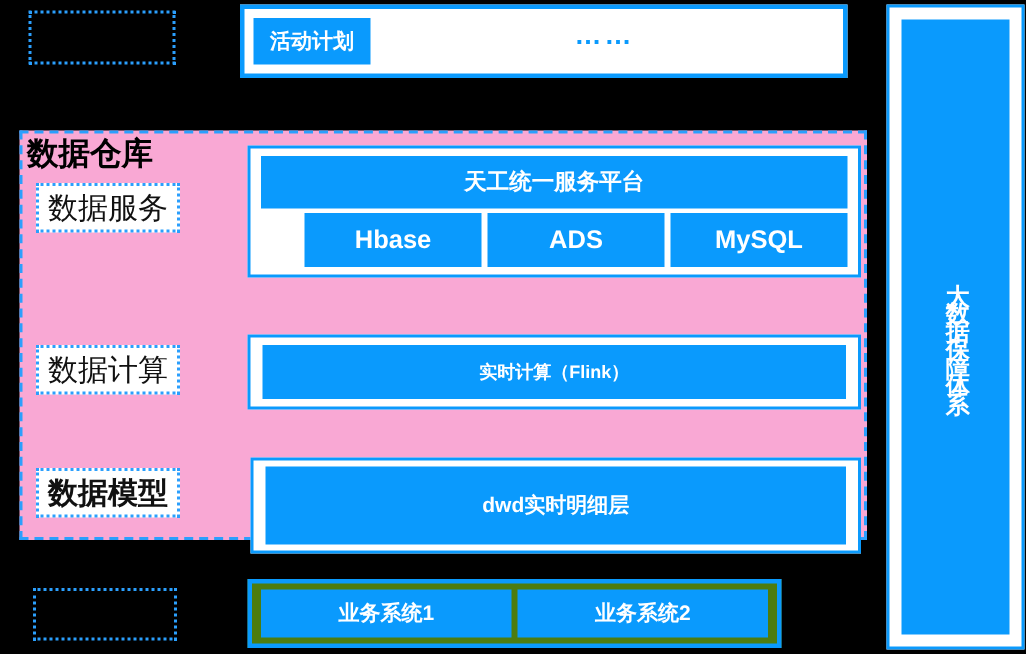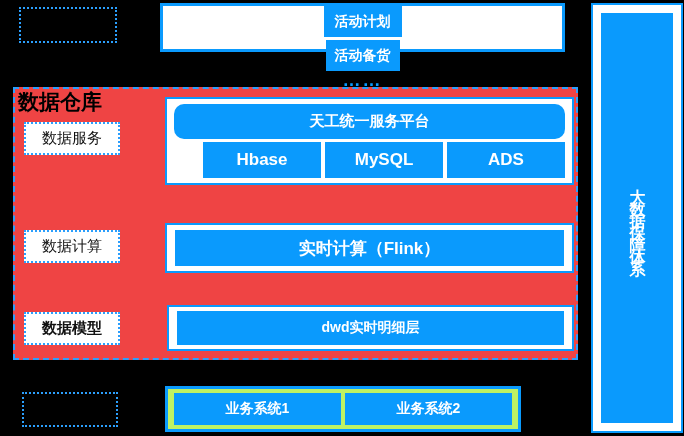--- a/index.html
+++ b/index.html
@@ -7,93 +7,92 @@
   .stage{position:relative;width:684px;height:436px;background:#000;overflow:hidden;}
 
   
   .placeholder{position:absolute;border:2px dotted #2b9ffd;background:transparent;}
   .ph-top{left:19px;top:7px;width:98px;height:36px;}
   .ph-bottom{left:22px;top:392px;width:96px;height:35px;}
 
   
   .activity-bar{position:absolute;left:160px;top:3px;width:405px;height:49px;
     background:#fff;border:3px solid #0a9afd;display:flex;align-items:center;
-    padding:0 6px;gap:3px;flex-direction:column;}
+    padding:0 6px;gap:3px;}
   .act-box{height:31px;background:#0a9afd;color:#fff;font-size:14px;font-weight:600;
     display:flex;align-items:center;justify-content:center;flex:0 0 auto;}
   .act-1{width:78px;}.act-2,.act-3,.act-4{width:74px;}
   .act-dots{flex:1;display:flex;align-items:center;justify-content:center;
     color:#0a9afd;font-size:18px;font-weight:700;letter-spacing:2px;transform:translateY(-4px);}
 
   
   .pillar{position:absolute;left:591px;top:3px;width:92px;height:430px;
     background:#fff;border:2px solid #0a9afd;padding:8px;}
   .pillar-fill{width:100%;height:100%;background:#0a9afd;display:flex;
     align-items:center;justify-content:center;}
   .pillar-text{writing-mode:vertical-rl;text-orientation:upright;color:#fff;
     font-size:16px;font-weight:600;letter-spacing:12px;}
 
   
   .panel{position:absolute;left:13px;top:87px;width:565px;height:273px;
-    background:#ef4444;border:2px dashed #2b9ffd;}
+    background:#f9a8d4;border:2px dashed #2b9ffd;}
   .panel-title{position:absolute;left:3px;top:-1px;font-size:21px;font-weight:600;color:#000;}
   .row-label{position:absolute;left:9px;width:96px;height:33px;border:2px dotted #2b9ffd;
-    display:flex;align-items:center;justify-content:center;font-size:15px;color:#111;background:#fff;}
+    display:flex;align-items:center;justify-content:center;font-size:20px;color:#111;background:#fff;}
   .lbl-service{top:33px;}.lbl-compute{top:141px;font-family:Liberation Mono, monospace;}.lbl-model{top:223px;font-weight:bold;}
 
   .group{position:absolute;background:#fff;border:2px solid #0a9afd;}
   .blue-box{background:#0a9afd;color:#fff;display:flex;align-items:center;justify-content:center;}
 
   .grp-service{left:150px;top:8px;width:409px;height:88px;padding:5px 7px;
     display:flex;flex-direction:column;gap:3px;}
-  .svc-platform{height:35px;font-size:15px;font-weight:600;border-radius:10px;}
+  .svc-platform{height:35px;font-size:15px;font-weight:600;}
   .svc-row{flex:1;display:flex;gap:4px;padding-left:29px;}
   .svc-store{flex:1;font-size:17px;font-weight:700;}
 
   .grp-compute{left:150px;top:134px;width:409px;height:50px;padding:5px 8px;display:flex;}
-  .compute-bar{flex:1;font-size:17px;font-weight:600;}
+  .compute-bar{flex:1;font-size:12px;font-weight:600;}
 
-  .grp-model{left:152px;top:216px;width:407px;height:46px;padding:4px 8px;display:flex;gap:3px;}
+  .grp-model{left:152px;top:216px;width:407px;height:64px;padding:4px 8px;display:flex;gap:3px;}
   .model-box{flex:1;font-size:14px;font-weight:600;}
 
   
   .business-bar{position:absolute;left:165px;top:386px;width:356px;height:46px;
-    background:#bef264;border:3px solid #0a9afd;padding:4px 6px;display:flex;gap:4px;}
+    background:#4d7c0f;border:3px solid #0a9afd;padding:4px 6px;display:flex;gap:4px;}
   .biz-box{flex:1;font-size:14px;font-weight:600;}
 </style>
 </head>
 <body>
 
 <div class="stage">
 
   <div class="placeholder ph-top"></div>
   <div class="placeholder ph-bottom"></div>
 
   <div class="activity-bar">
     <div class="act-box act-1">活动计划</div>
-    <div class="act-box act-2">活动备货</div>
     <div class="act-dots">……</div>
   </div>
 
   <div class="pillar">
     <div class="pillar-fill">
       <div class="pillar-text">大数据保障体系</div>
     </div>
   </div>
 
   <div class="panel">
     <div class="panel-title">数据仓库</div>
 
     <div class="row-label lbl-service">数据服务</div>
     <div class="group grp-service">
       <div class="blue-box svc-platform">天工统一服务平台</div>
       <div class="svc-row">
         <div class="blue-box svc-store">Hbase</div>
+        <div class="blue-box svc-store">ADS</div>
         <div class="blue-box svc-store">MySQL</div>
-        <div class="blue-box svc-store">ADS</div>
       </div>
     </div>
 
     <div class="row-label lbl-compute">数据计算</div>
     <div class="group grp-compute">
       <div class="blue-box compute-bar">实时计算（Flink）</div>
     </div>
 
     <div class="row-label lbl-model">数据模型</div>
     <div class="group grp-model">

